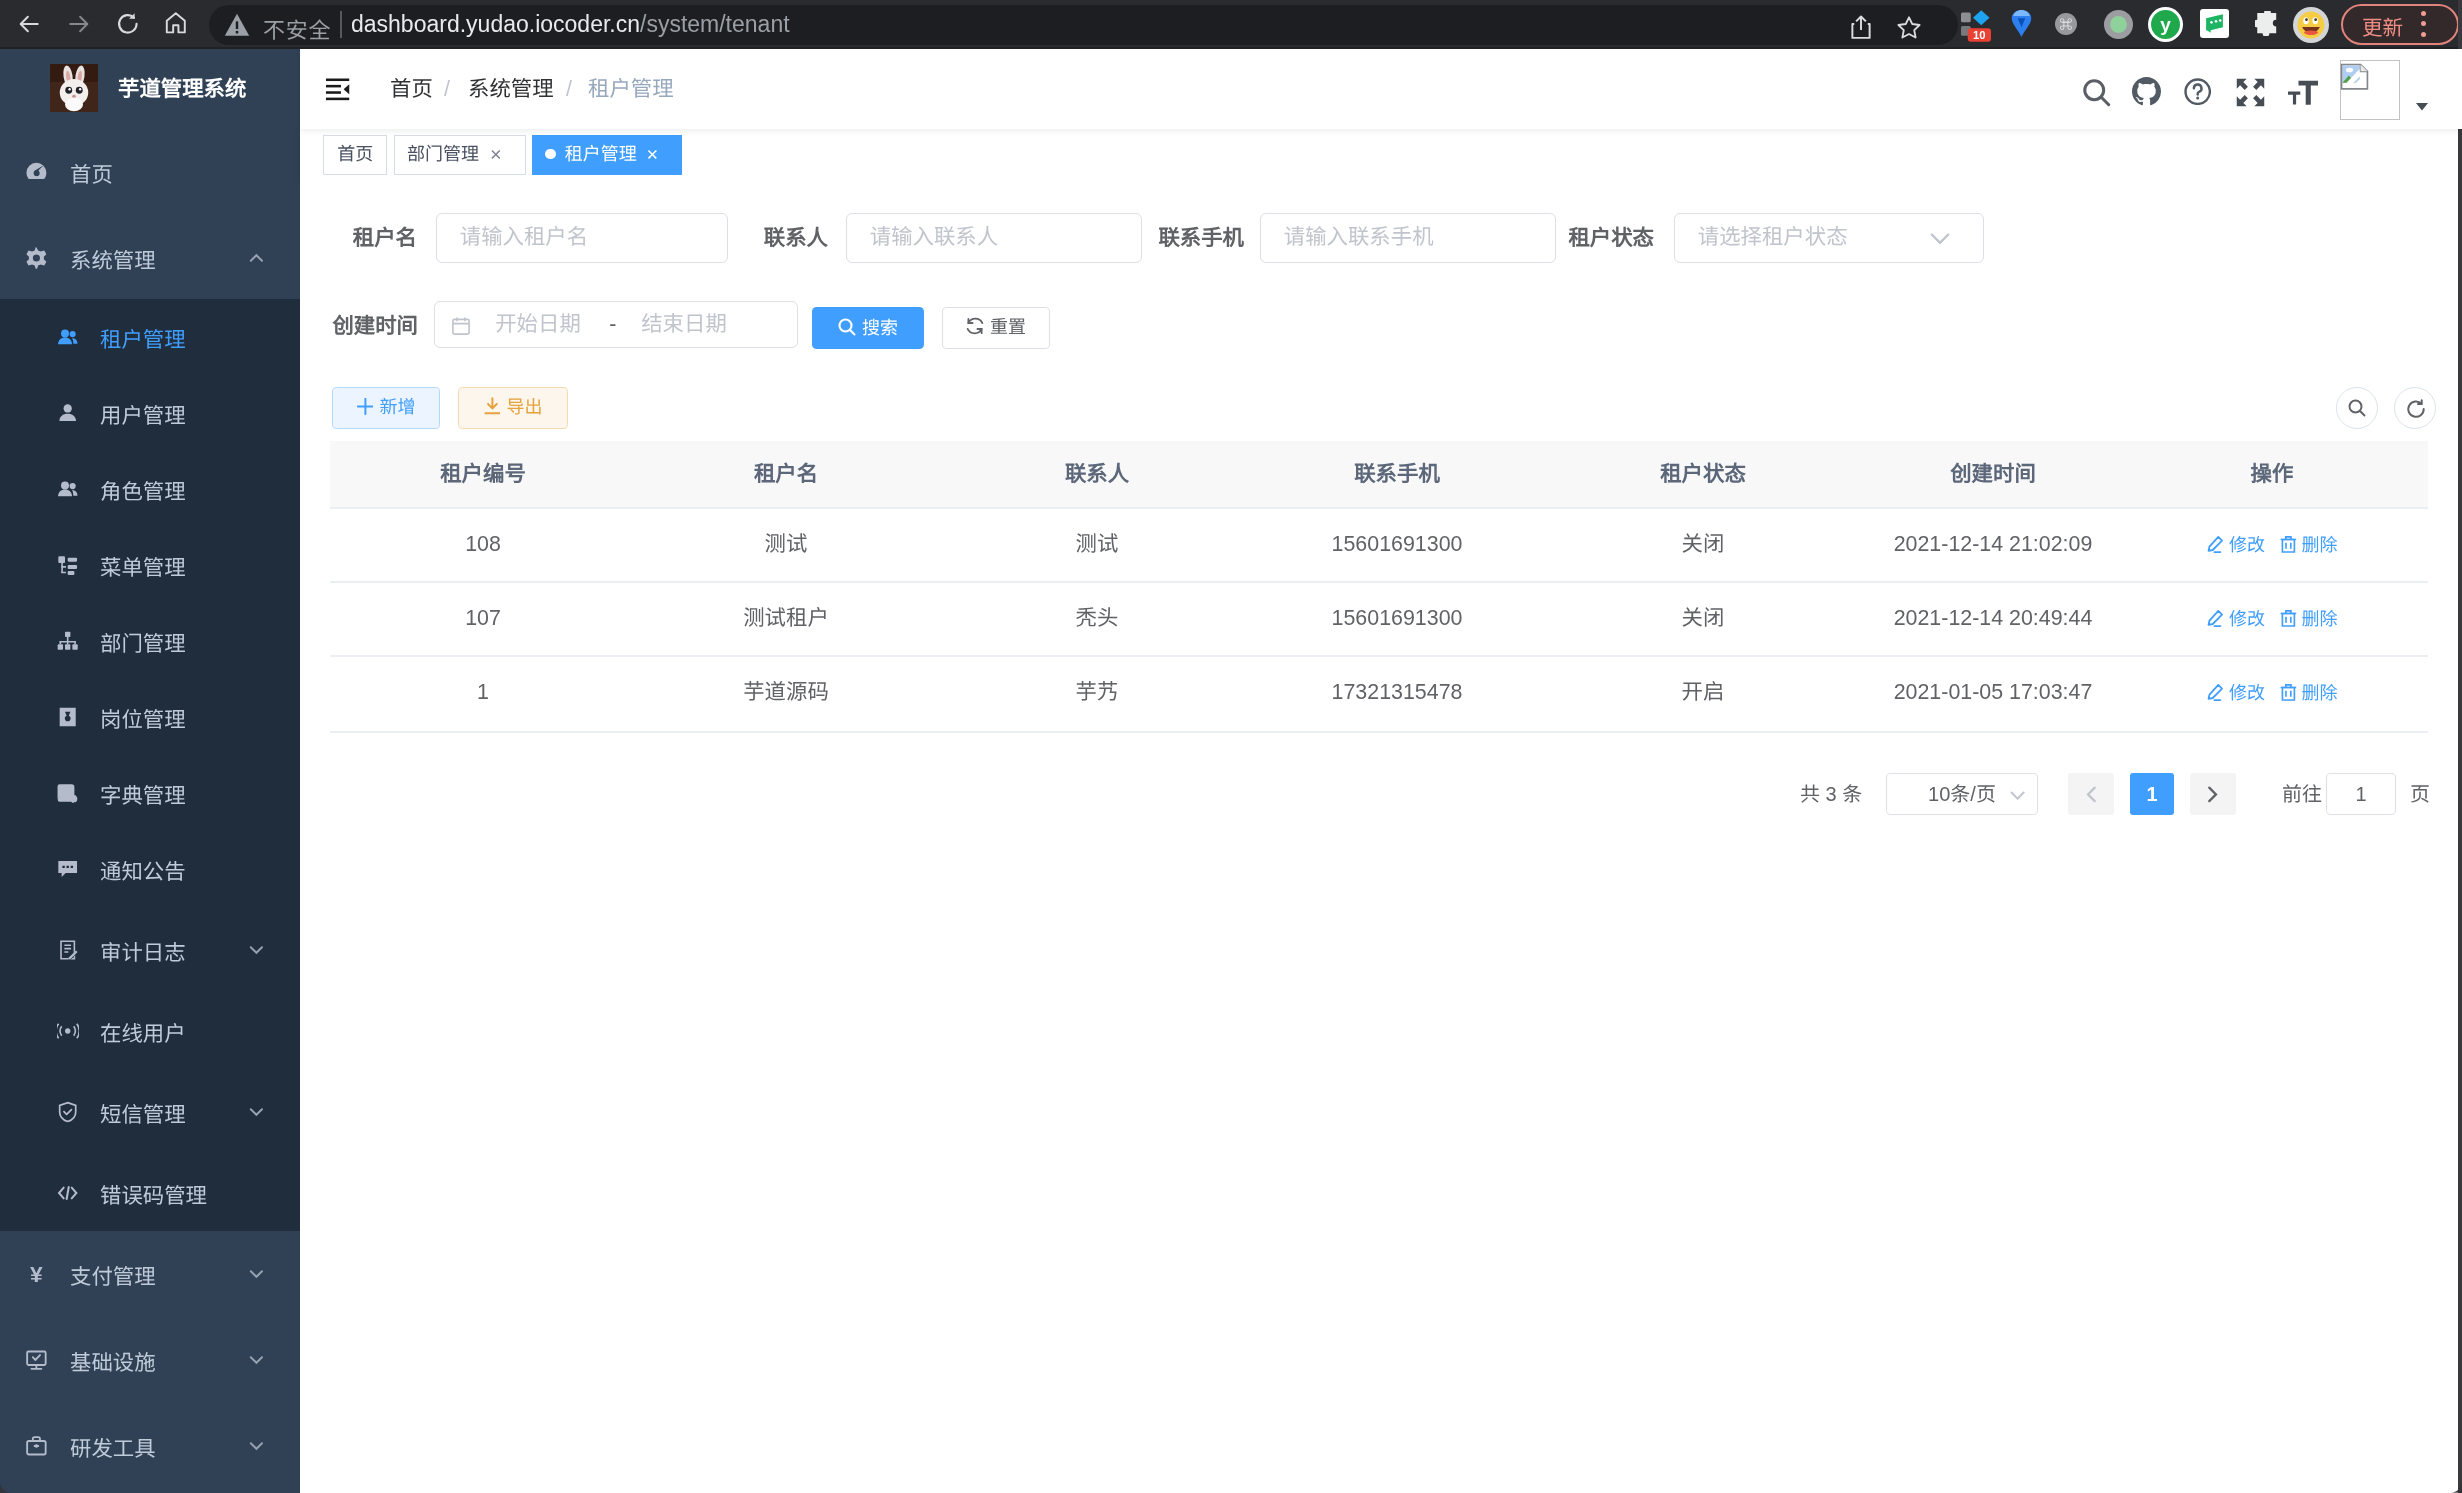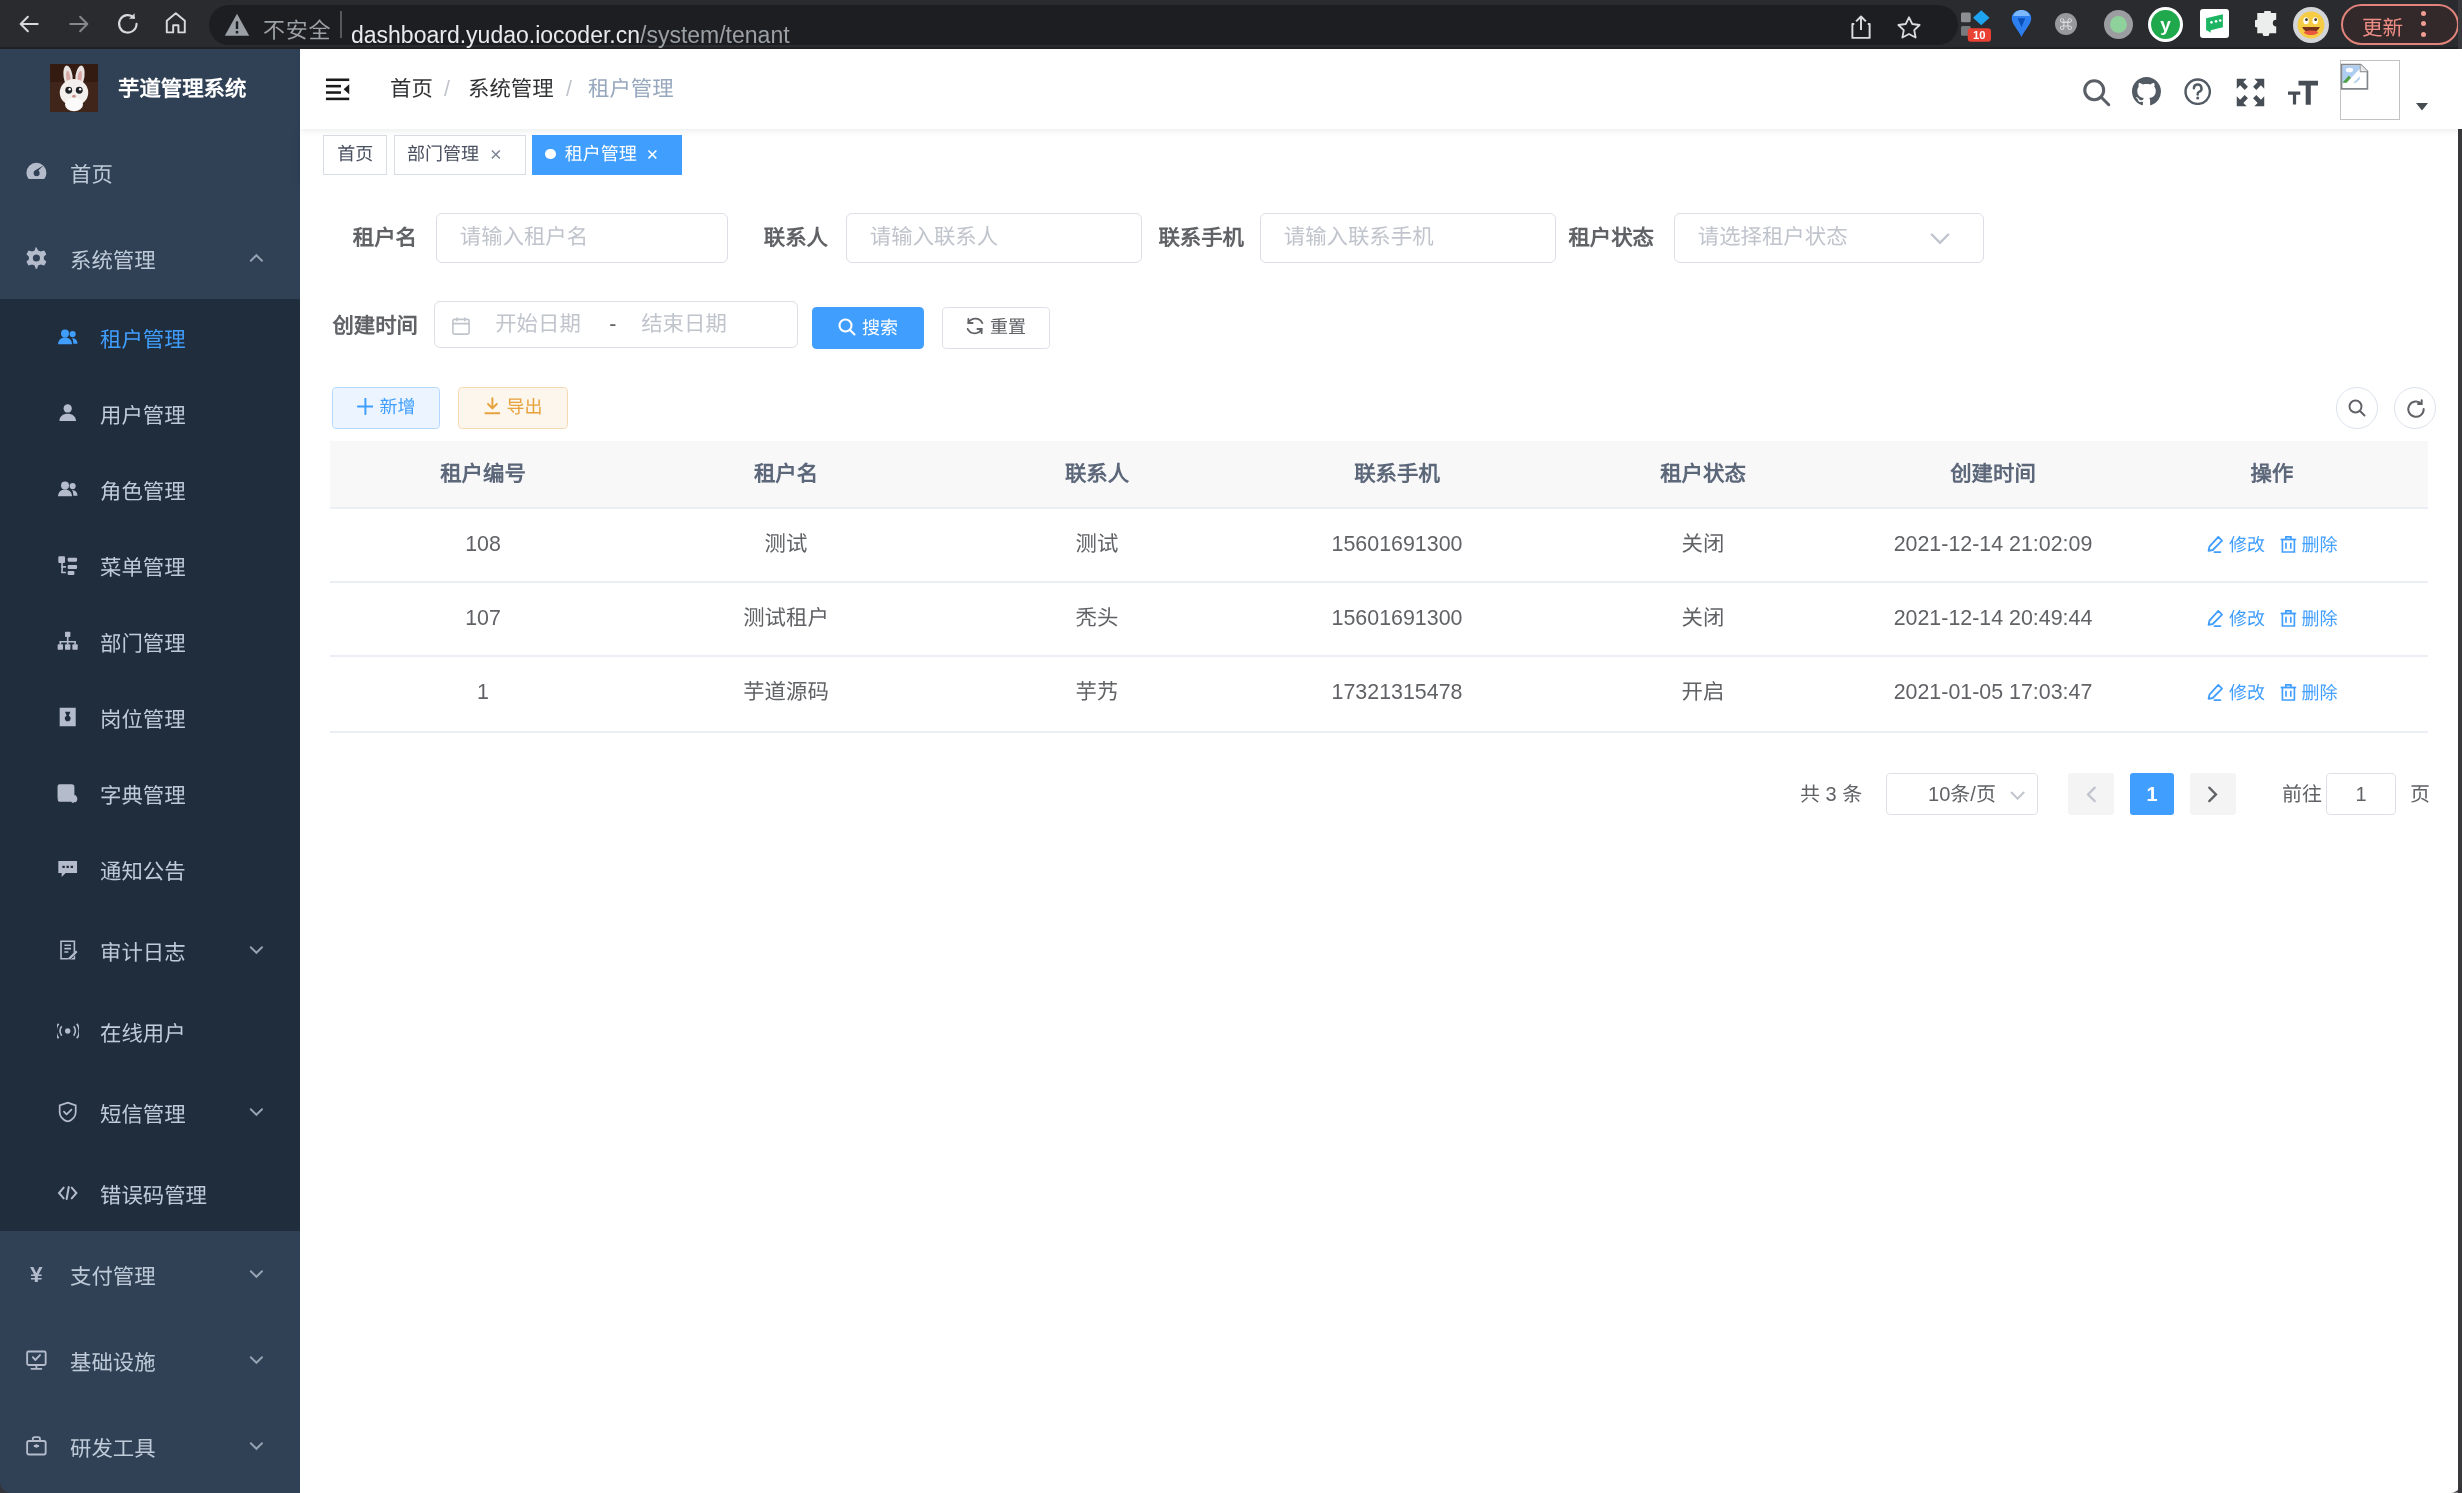--- a/index.html
+++ b/index.html
@@ -7,21 +7,21 @@
     font-family:"Liberation Sans", sans-serif; }
 
   
   #toolbar { position:absolute; left:0; top:0; width:2462px; height:49px;
     background:#2a2b2e; border-bottom:2.3px solid #202124; }
   #toolbar svg { position:absolute; }
   #omnibox { position:absolute; left:209px; top:4.6px; width:1749px; height:40px;
     border-radius:20px; background:#1d1e21; }
   #omnibox .sec { position:absolute; left:54px; top:7.6px; font-size:22px; color:#9aa0a6; letter-spacing:0.8px;}
   #omnibox .sep { position:absolute; left:131px; top:6px; width:1.5px; height:27px; background:#55585c; }
-  #omnibox .url { position:absolute; left:142px; top:6.9px; font-size:23px; color:#e8eaed; white-space:nowrap;margin-top:11px;}
+  #omnibox .url { position:absolute; left:142px; top:6.9px; font-size:23px; color:#e8eaed; white-space:nowrap;}
   #omnibox .url .dim { color:#9aa0a6; }
 
   
   #appwrap { position:absolute; left:0; top:49px; width:2462px; height:1445px; overflow:hidden; }
   #app { zoom:2; position:relative; width:1231px; height:723px; background:#fff; overflow:hidden; }
 
   
   #sidebar { position:absolute; left:0; top:0; width:150px; height:723px; background:#304156; }
   #logo { position:absolute; left:0; top:0; width:150px; height:40px; }
   #logo .ttl { position:absolute; left:59px; top:0; line-height:40px; color:#fff; font-size:10.7px; font-weight:700; }

